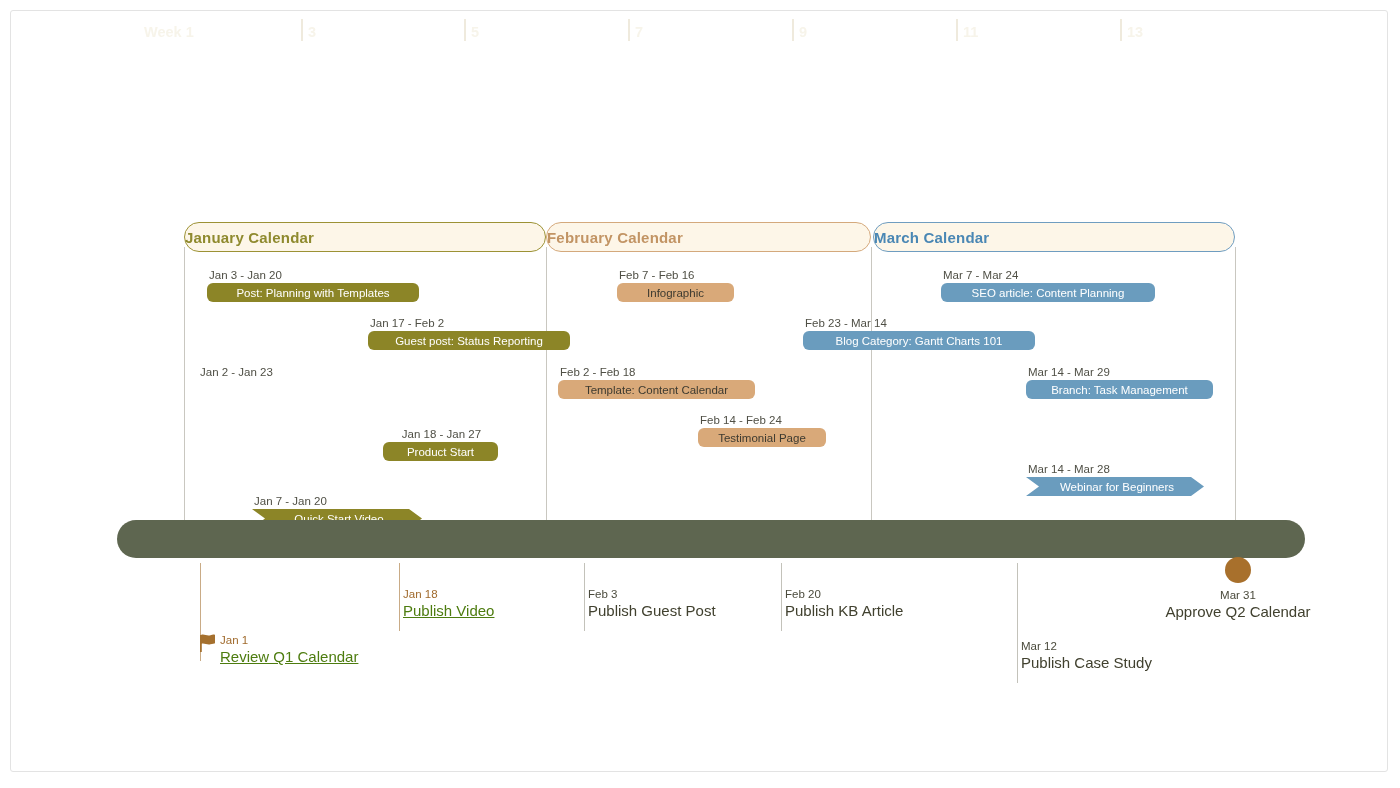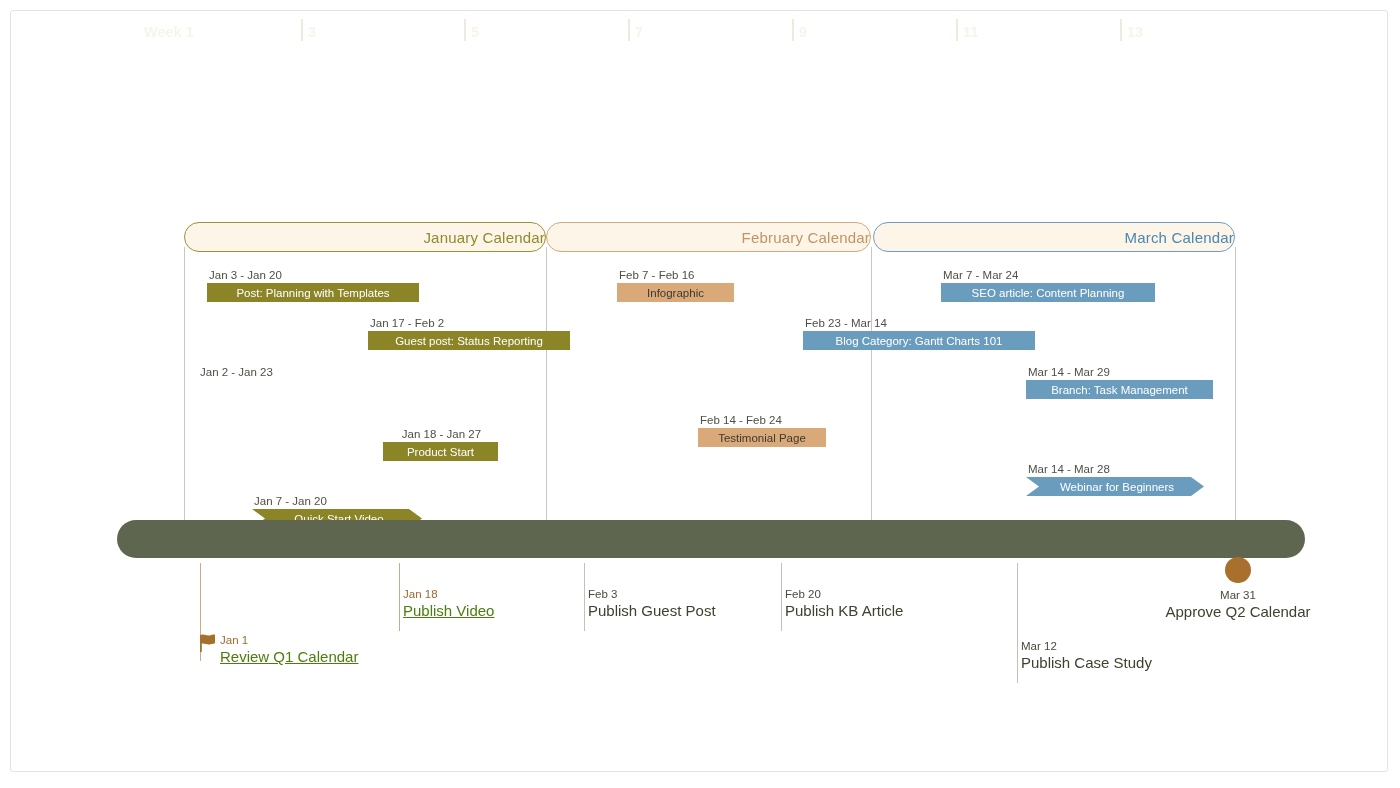--- a/index.html
+++ b/index.html
@@ -47,23 +47,23 @@
   .ms-gridline.grey { background: #c3c2ba; }
 
   
   .section-head {
     position: absolute;
     height: 30px;
     border-radius: 16px;
     background: #fdf6e8;
     display: flex;
     align-items: center;
-    justify-content: flex-end;
+    justify-content: flex-start;
     box-sizing: border-box;
-    font-weight: normal;
+    font-weight: bold;
     font-size: 15px;
     letter-spacing: 0.2px;
   }
   .sh-olive { border: 1px solid #9c9235; color: #8f8a2e; }
   .sh-tan   { border: 1px solid #d4a97c; color: #c29464; }
   .sh-blue  { border: 1px solid #6f9dc0; color: #4a87b4; }
 
   
   .task {
     position: absolute;
@@ -71,21 +71,21 @@
   }
   .task .daterange {
     font-size: 11.5px;
     color: #4f4f45;
     line-height: 13px;
     padding-left: 2px;
     margin-bottom: 1px;
   }
   .bar {
     height: 19px;
-    border-radius: 0;
+    border-radius: 6px;
     display: flex;
     align-items: center;
     justify-content: center;
     font-size: 11.5px;
     box-sizing: border-box;
     padding: 0 14px;
   }
   .bar.olive { background: #8c8527; color: #ffffff; }
   .bar.tan   { background: #d9a979; color: #3d3a30; }
   .bar.blue  { background: #6a9cbe; color: #ffffff; }
@@ -197,20 +197,24 @@
     <div class="task" style="left:606px; top:258px;">
       <div class="daterange">Feb 7 - Feb 16</div>
       <div class="bar tan" style="width:117px;">Infographic</div>
     </div>
 
     <div class="task" style="left:792px; top:306px;">
       <div class="daterange">Feb 23 - Mar 14</div>
       <div class="bar blue" style="width:232px;">Blog Category: Gantt Charts 101</div>
     </div>
 
+    <div class="task" style="left:547px; top:355px;">
+      <div class="daterange">Feb 2 - Feb 18</div>
+      <div class="bar tan" style="width:197px;">Template: Content Calendar</div>
+    </div>
 
     <div class="task" style="left:687px; top:403px;">
       <div class="daterange">Feb 14 - Feb 24</div>
       <div class="bar tan" style="width:128px;">Testimonial Page</div>
     </div>
 
 
     <div class="task" style="left:930px; top:258px;">
       <div class="daterange">Mar 7 - Mar 24</div>
       <div class="bar blue" style="width:214px;">SEO article: Content Planning</div>

